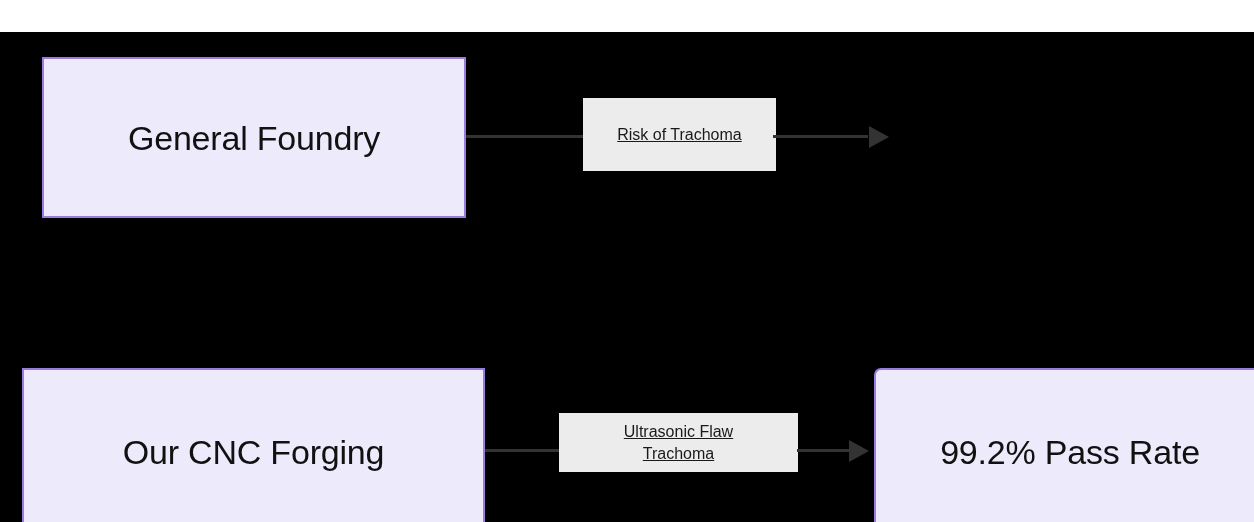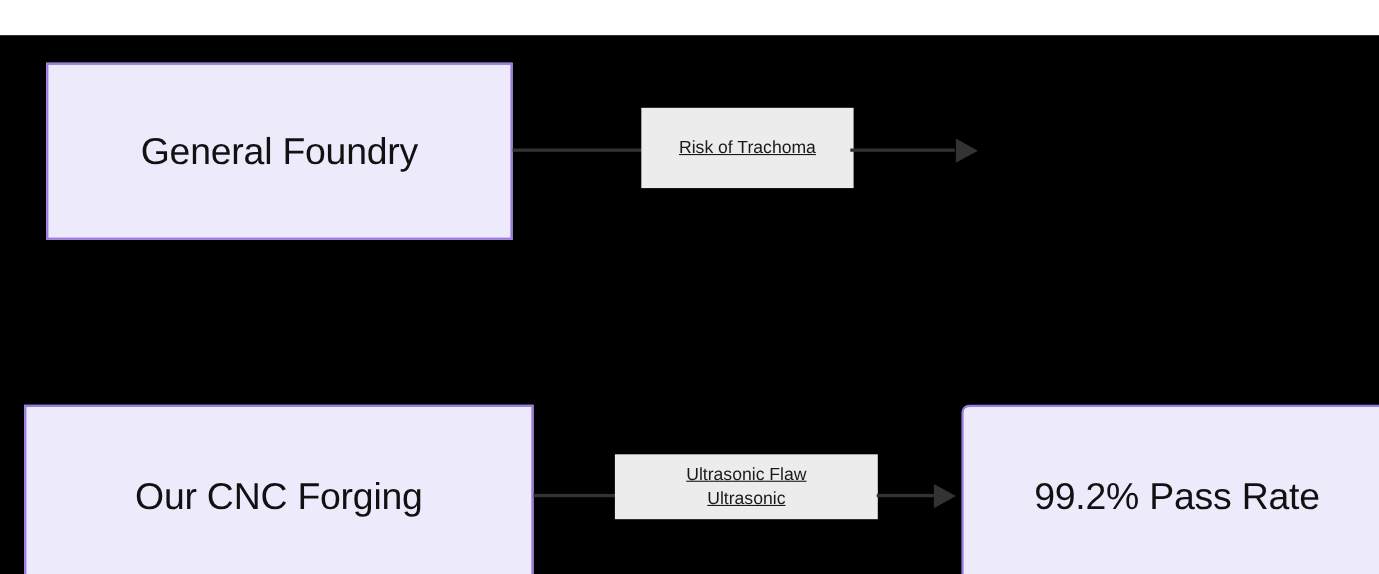--- a/index.html
+++ b/index.html
@@ -141,21 +141,21 @@
 
   <div class="node" id="node-cnc-forging">
     <span class="node-label">Our CNC Forging</span>
   </div>
 
   <div class="edge-line" id="edge-line-bot-a"></div>
 
   <div class="edge-label" id="edge-label-bottom">
     <span class="edge-label-text">
       <span>Ultrasonic Flaw</span><br>
-      <span>Ultrasonic</span>
+      <span>Trachoma</span>
     </span>
   </div>
 
   <div class="edge-line" id="edge-line-bot-b"></div>
 
   <div class="arrowhead" id="arrow-bot"></div>
 
   <div class="node rounded" id="node-pass-992">
     <span class="node-label">99.2% Pass Rate</span>
   </div>

